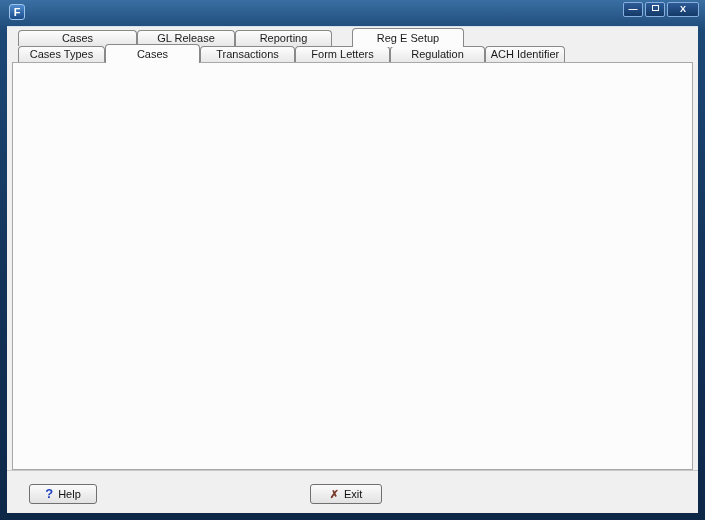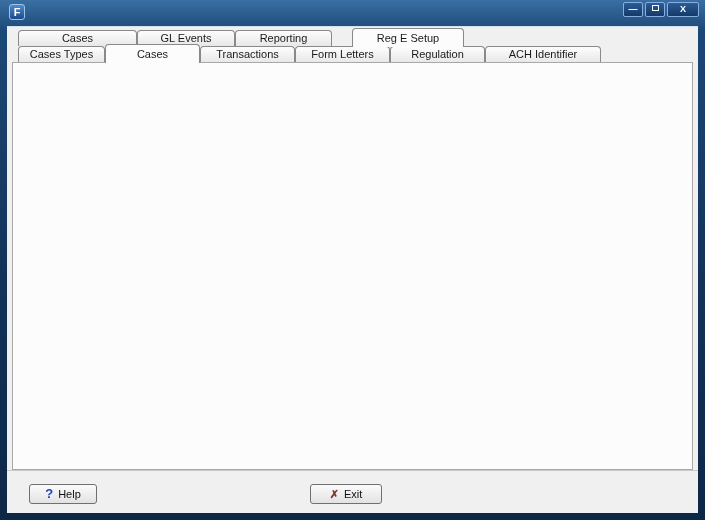--- a/index.html
+++ b/index.html
@@ -112,31 +112,31 @@
     <div class="tb-icon">F</div>
     <div class="wbtn" style="left:623px;width:20px;">—</div>
     <div class="wbtn" style="left:645px;width:20px;"><span class="sq"></span></div>
     <div class="wbtn" style="left:667px;width:32px;">X</div>
   </div>
 
   <div class="inner"></div>
 
   <div id="tabs1">
       <div class="tab" style="left: 18px; width: 119px;">Cases</div>
-      <div class="tab" style="left: 137px; width: 98px;">GL Events</div>
+      <div class="tab" style="left: 137px; width: 98px;">GL Release</div>
       <div class="tab" style="left: 235px; width: 97px;">Reporting</div>
       <div class="tab active" style="left: 352px; width: 112px;">Reg E Setup</div>
     </div>
   <div id="tabs2">
       <div class="stab" style="left: 18px; width: 87px;">Cases Types</div>
       <div class="stab active" style="left: 105px; width: 95px;">Cases</div>
       <div class="stab" style="left: 200px; width: 95px;">Transactions</div>
       <div class="stab" style="left: 295px; width: 95px;">Form Letters</div>
       <div class="stab" style="left: 390px; width: 95px;">Regulation</div>
-      <div class="stab" style="left: 485px; width: 116px;">ACH Identifier</div>
+      <div class="stab" style="left: 485px; width: 80px;">ACH Identifier</div>
     </div>
 
   <div class="page"></div>
 
   <div class="lbl" style="left:180px;top:69px;width:85px;">Case Type</div>
   <div class="combo focus" style="left:270px;top:65px;width:172px;height:17px;">
     <span class="ctext">Card Fraud</span>
     <span class="carr">▼</span>
   </div>
 

